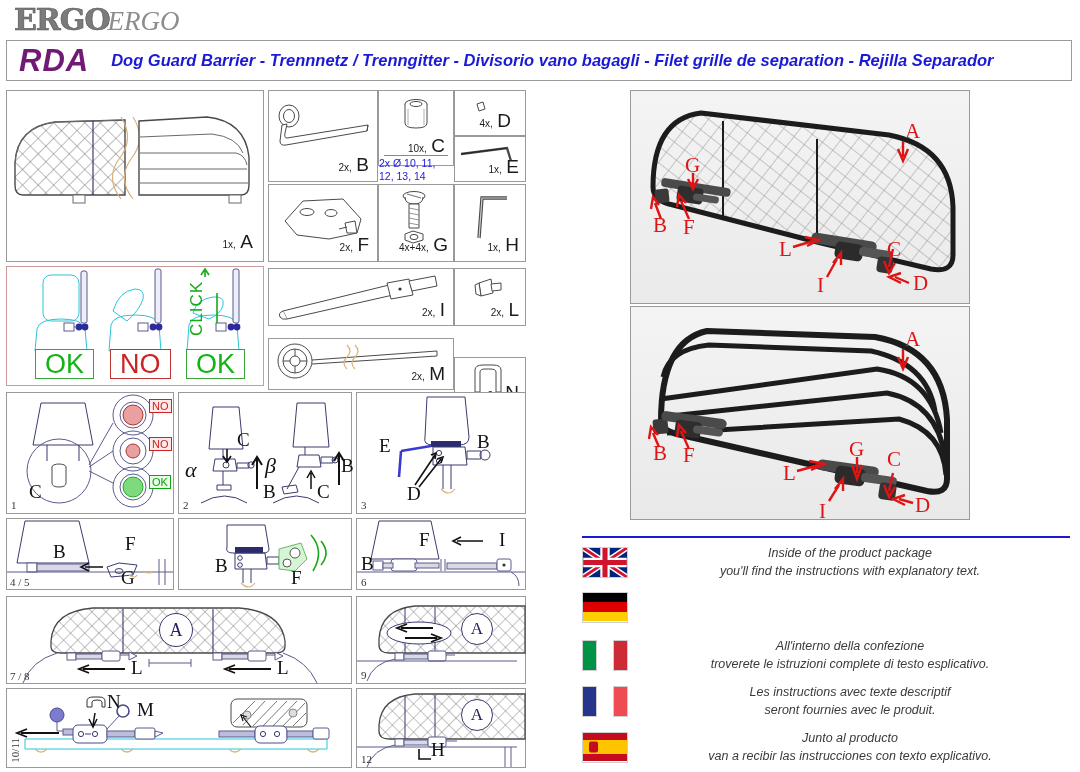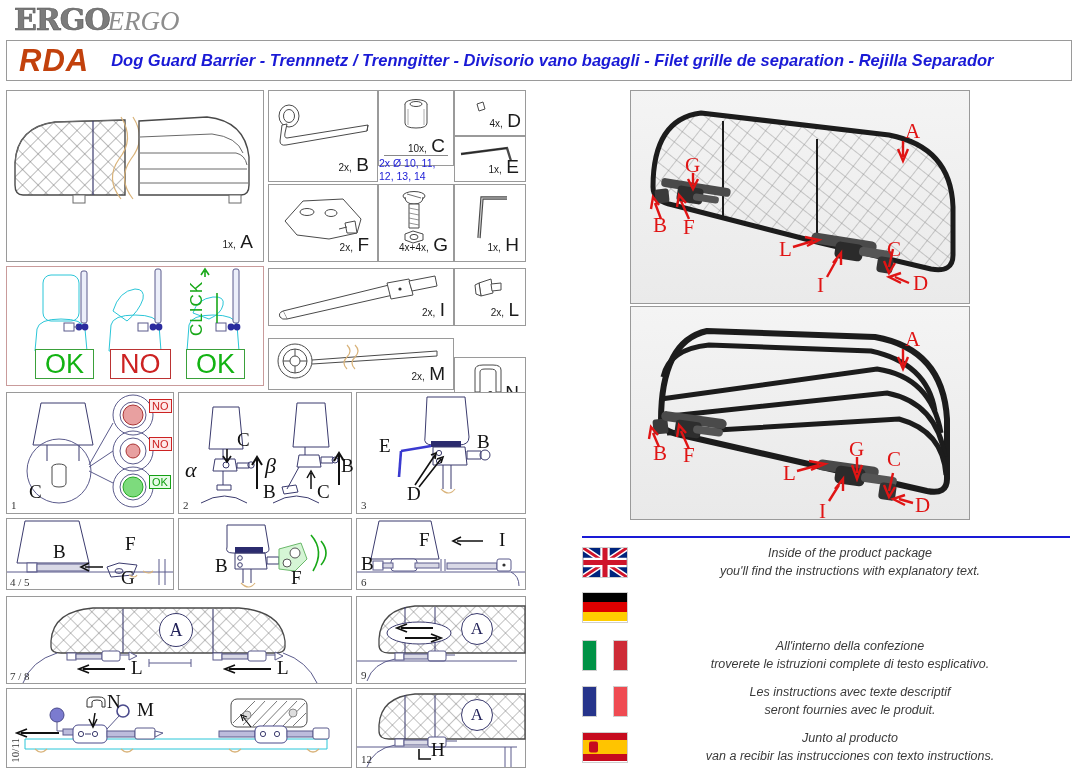--- a/index.html
+++ b/index.html
@@ -9,21 +9,21 @@
   
   .logo{position:absolute;left:14px;top:2px;height:34px;display:flex;align-items:baseline;}
   .logo .ergo{font-family:"DejaVu Serif",serif;font-weight:bold;font-size:30px;color:#7b7b7b;letter-spacing:-1px;
                -webkit-text-stroke:0.6px #555;}
   .logo .tech{font-family:"Liberation Serif",serif;font-style:italic;font-size:27px;color:#8d8d8d;margin-left:-2px;}
 
   
   .titlebar{position:absolute;left:6px;top:40px;width:1066px;height:41px;border:1px solid #9a9a9a;background:#fff;
             display:flex;align-items:center;box-sizing:border-box;}
   .titlebar .rda{font-family:"Liberation Sans",sans-serif;font-weight:bold;font-style:italic;font-size:31px;
-                 color:#c2410c;margin-left:12px;letter-spacing:1px;}
+                 color:#701a75;margin-left:12px;letter-spacing:1px;}
   .titlebar .sub{font-family:"Liberation Sans",sans-serif;font-weight:bold;font-style:italic;font-size:16.5px;
                  color:#1a1ad6;margin-left:22px;white-space:nowrap;}
 
   
   .panel{position:absolute;border:1px solid #9a9a9a;background:#fff;box-sizing:border-box;}
   .pnum{position:absolute;font-family:"Liberation Serif",serif;font-size:11px;color:#333;}
   .qty{position:absolute;font-family:"Liberation Sans",sans-serif;color:#1b1b1b;white-space:nowrap;}
   .qty b{font-size:19px;font-weight:normal;}
   .qty i{font-style:normal;font-size:10px;}
   .lbl{position:absolute;font-family:"Liberation Serif",serif;font-size:19px;color:#111;}
@@ -133,21 +133,21 @@
     <div style="position:absolute;left:0;right:0;top:66px;font-size:10.5px;color:#1a1ad6;line-height:1.25;">
       <div>2x Ø 10, 11,</div>
       <div>12, 13, 14</div>
     </div>
   </div>
 
   <div class="panel" style="left:454px;top:90px;width:72px;height:46px;">
     <svg width="70" height="26" viewBox="0 0 70 26" style="margin-top:5px">
       <path d="M22 8 L28 6 L30 13 L24 15 Z" fill="#fff" stroke="#4a4a4a"></path>
     </svg>
-    <div class="qty" style="right:4px;bottom:3px;margin-left:32px;">
+    <div class="qty" style="right:14px;bottom:3px;margin-left:32px;">
       <i>4x,</i>
       <b>D</b>
     </div>
   </div>
 
   <div class="panel" style="left:454px;top:136px;width:72px;height:46px;">
     <svg width="70" height="30" viewBox="0 0 70 30" style="margin-top:5px">
       <path d="M6 12 L52 6 L56 19" fill="none" stroke="#4a4a4a" stroke-width="2.4"></path>
       <path d="M6 12 L52 6" fill="none" stroke="#222" stroke-width="1.2"></path>
     </svg>
@@ -698,17 +698,17 @@
     <div class="flag" style="position:relative;">
       <div style="height:26%;background:#c60b1e;"></div>
       <div style="height:48%;background:#ffc400;position:relative;">
         <div style="position:absolute;left:6px;top:50%;transform:translateY(-50%);width:9px;height:11px;
                     background:#c60b1e;border-radius:2px;"></div>
       </div>
       <div style="height:26%;background:#c60b1e;"></div>
     </div>
     <div class="langtxt" style="flex:1;">
       <div>Junto al producto</div>
-      <div>van a recibir las instrucciones con texto instructions.</div>
+      <div>van a recibir las instrucciones con texto explicativo.</div>
     </div>
   </div>
 
 </div>
 
 </body></html>

